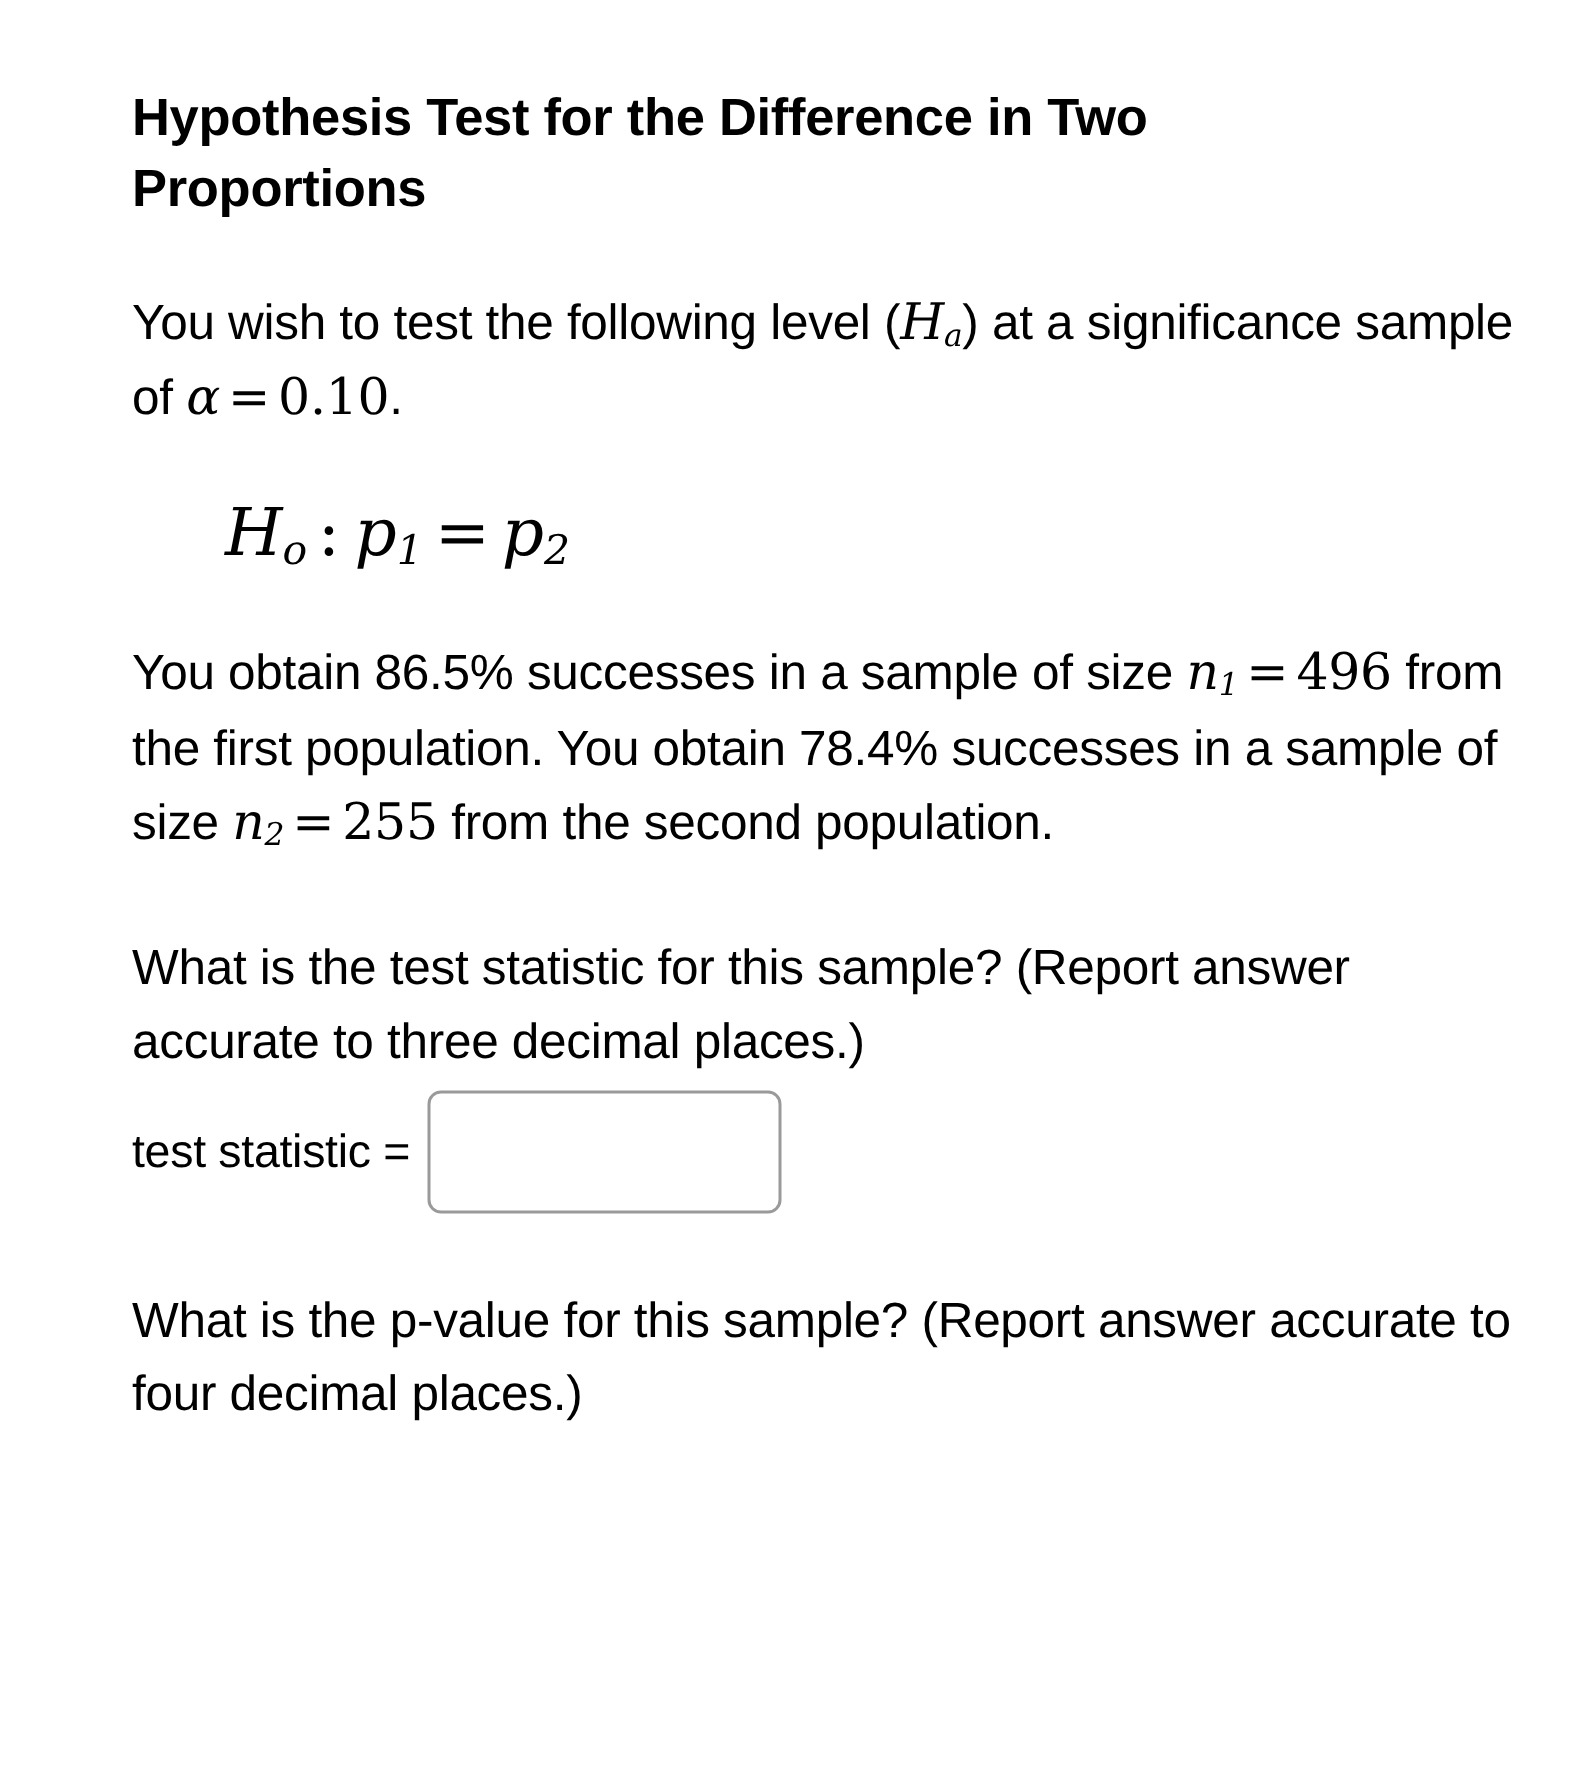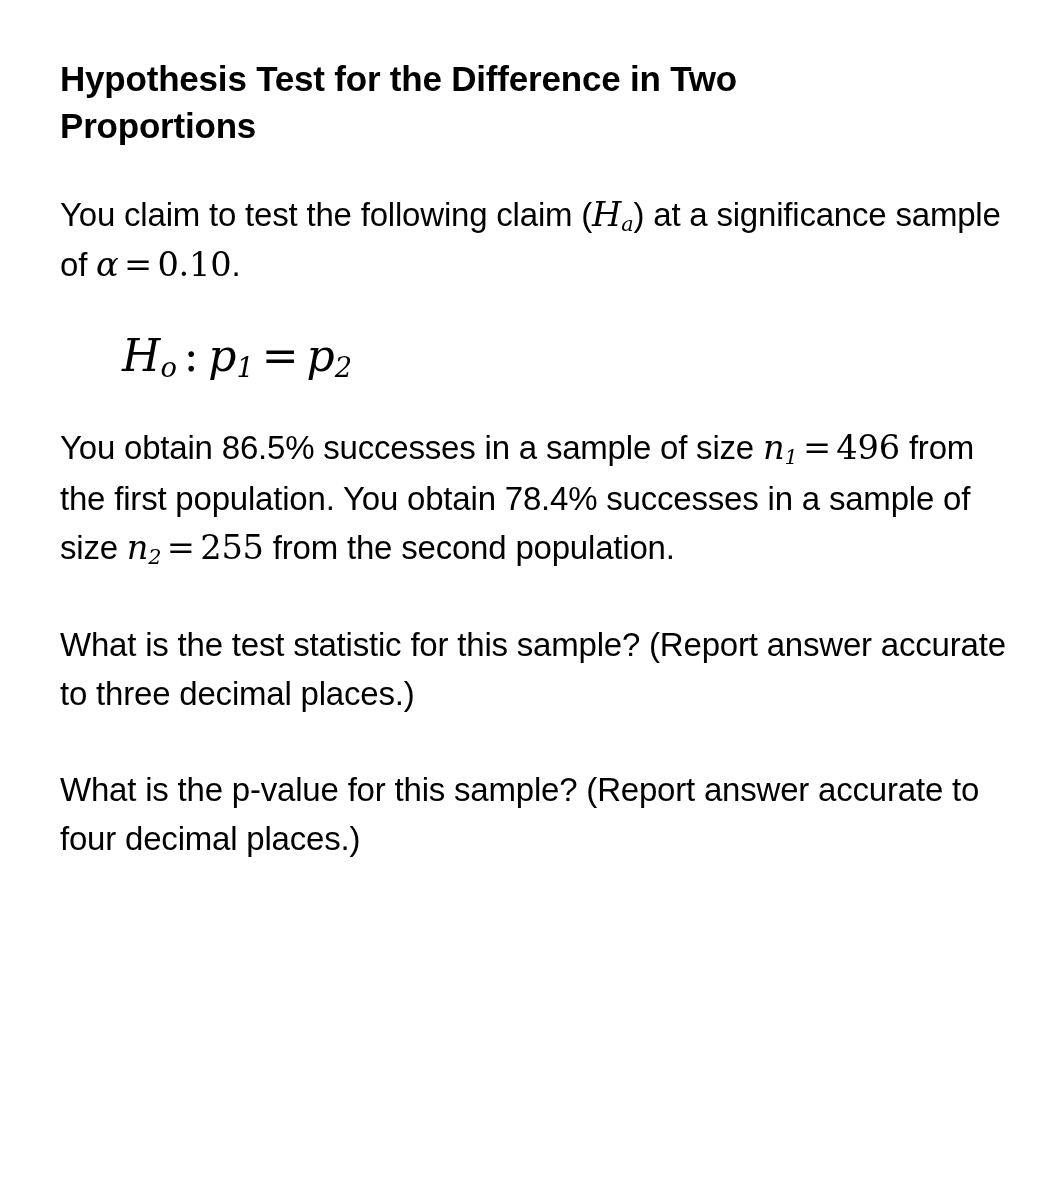--- a/index.html
+++ b/index.html
@@ -8,21 +8,21 @@
     background: #ffffff;
   }
   body {
     width: 1063px;
     height: 1179px;
     font-family: "Liberation Sans", sans-serif;
     color: #000000;
     overflow: hidden;
   }
   .page {
-    padding: 56px 45px 0 60px;
+    padding: 56px 45px 0 88px;
     box-sizing: border-box;
   }
   .title {
     font-family: "Liberation Sans", sans-serif;
     font-weight: bold;
     font-size: 35px;
     line-height: 1.34;
     letter-spacing: -0.2px;
     margin: 0 0 40px 0;
     max-width: 790px;
@@ -122,27 +122,33 @@
     margin-top: 46px;
   }
 </style>
 </head>
 <body>
 
 <div class="page">
 
   <h1 class="title">Hypothesis Test for the Difference in Two Proportions</h1>
 
-  <p class="para"><span>You claim to test the following claim (</span><span class="mjx"><span>H</span><sub>a</sub></span><span>) at a significance sample of </span><span class="mjx"><span>α</span><span class="op">=</span><span class="num">0.10</span></span><span>.</span></p>
+  <p class="para"><span>You wish to test the following level (</span><span class="mjx"><span>H</span><sub>a</sub></span><span>) at a significance sample of </span><span class="mjx"><span>α</span><span class="op">=</span><span class="num">0.10</span></span><span>.</span></p>
 
   <div class="hyp-block">
     <div class="hyp-line"><span>H</span><sub>o</sub><span class="colon">:</span><span>p</span><sub>1</sub><span class="rel">=</span><span>p</span><sub>2</sub></div>
   </div>
 
   <p class="para"><span>You obtain 86.5% successes in a sample of size </span><span class="mjx"><span>n</span><sub>1</sub><span class="op">=</span><span class="num">496</span></span><span> from the first population. You obtain 78.4% successes in a sample of size </span><span class="mjx"><span>n</span><sub>2</sub><span class="op">=</span><span class="num">255</span></span><span> from the second population.</span></p>
 
   <p class="para q-block">What is the test statistic for this sample? (Report answer accurate to three decimal places.)</p>
 
+  <div class="answer-row">
+    <span class="answer-label">test statistic =</span>
+    <span class="field-wrap">
+      <input class="field" type="text" value="" style="">
+    </span>
+  </div>
 
   <p class="para q-block">What is the p-value for this sample? (Report answer accurate to four decimal places.)</p>
 
 
 </div>
 
 </body></html>

